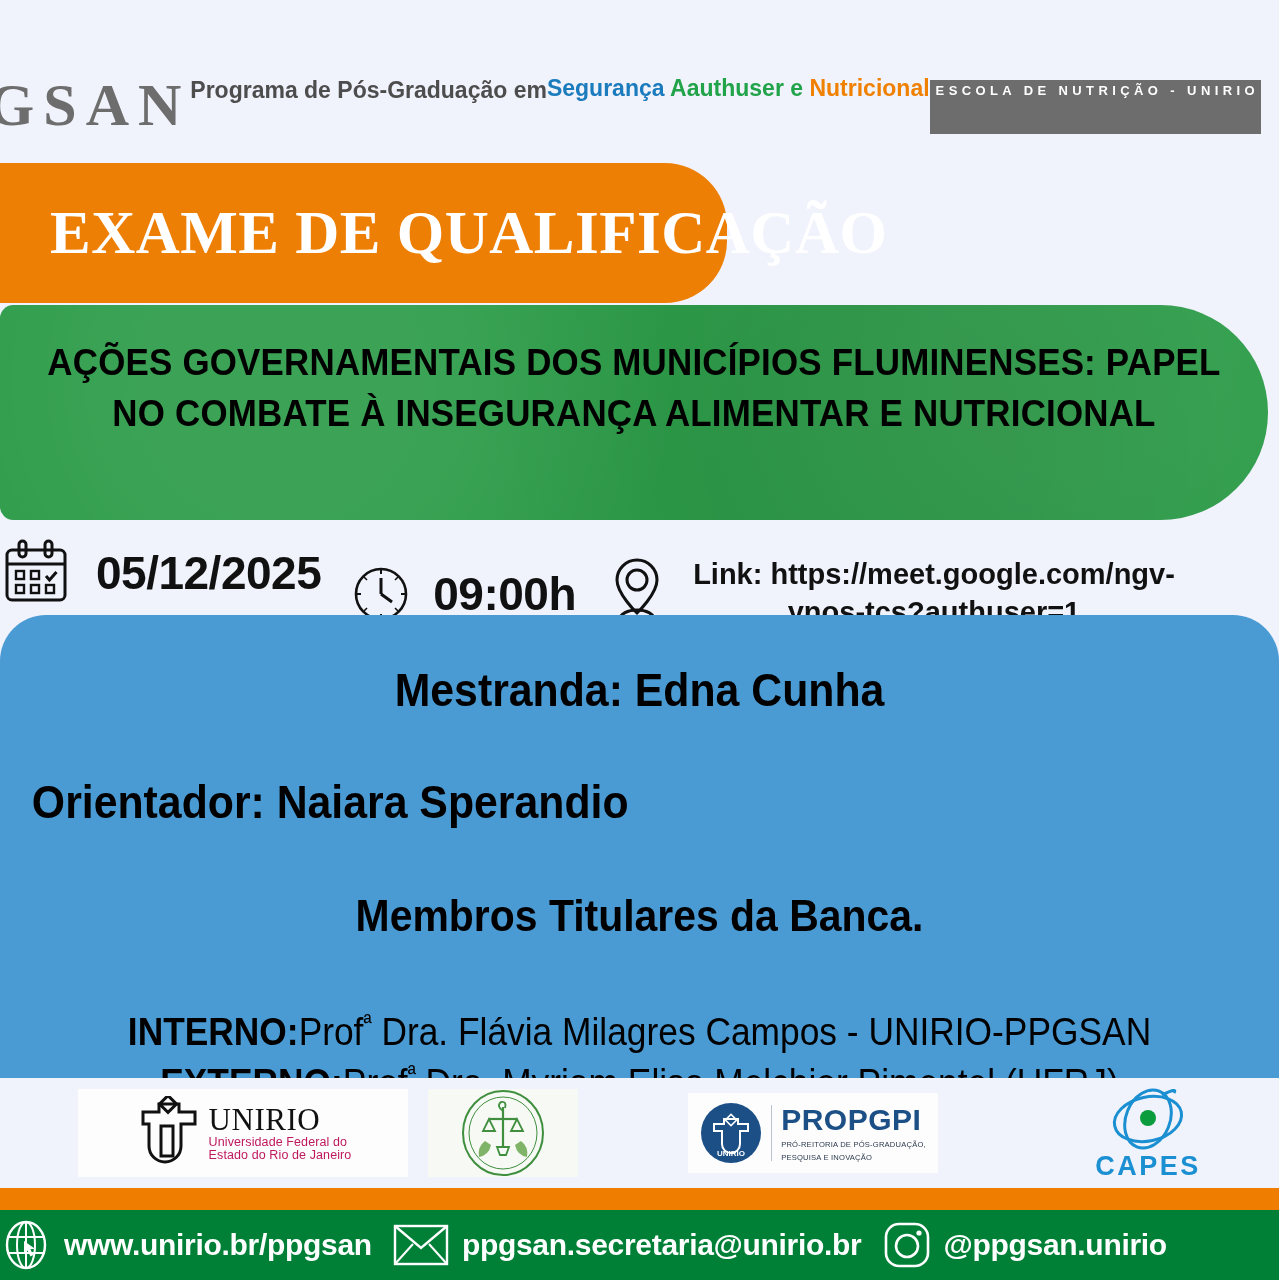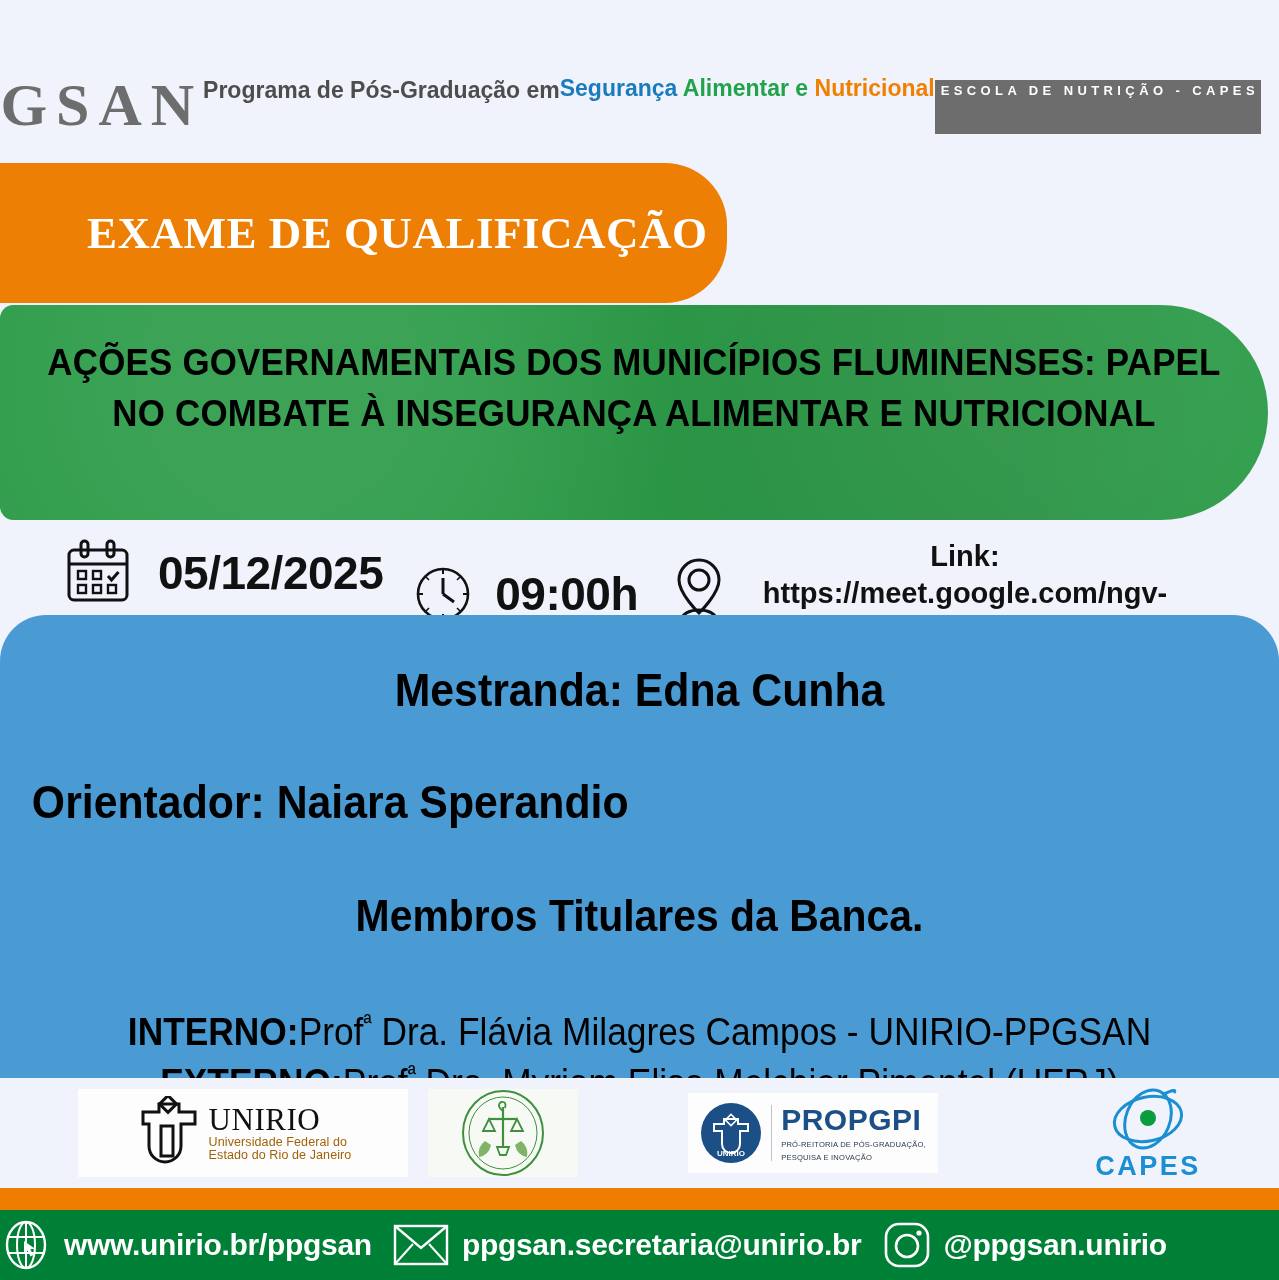--- a/index.html
+++ b/index.html
@@ -40,22 +40,22 @@
 
   
   .orange-banner {
     position: absolute; left: 0; top: 163px; width: 727px; height: 140px;
     background: #ee7f05;
     border-radius: 0 62px 62px 0;
     display: flex; align-items: center;
   }
   .orange-banner-text {
     font-family: "Liberation Serif", serif;
-    font-weight: 700; font-size: 45px; color: #ffffff;
-    letter-spacing: 0.5px; padding-left: 87px; white-space: nowrap;
+    font-weight: 700; font-size: 61px; color: #ffffff;
+    letter-spacing: 0.5px; padding-left: 50px; white-space: nowrap;
   }
 
   
   .green-block {
     position: absolute; left: 0; top: 305px; width: 1268px; height: 215px;
     background: #2d9c49;
     background-image:
       radial-gradient(circle at 22% 35%, rgba(255,255,255,0.07) 0 14%, rgba(0,0,0,0) 40%),
       radial-gradient(circle at 68% 70%, rgba(0,0,0,0.06) 0 16%, rgba(0,0,0,0) 45%),
       radial-gradient(circle at 85% 20%, rgba(255,255,255,0.05) 0 12%, rgba(0,0,0,0) 38%);
@@ -66,21 +66,21 @@
   .green-title {
     font-family: "Liberation Sans Narrow", "Liberation Sans", sans-serif;
     font-weight: 700; font-size: 36px; color: #000000;
     text-align: center; line-height: 1.42; letter-spacing: 0.2px;
     transform: scaleX(0.97); max-width: 1210px;
   }
 
   
   .info-row {
     position: absolute; left: 0; top: 528px; width: 1184px; height: 90px;
-    display: flex; align-items: center; padding-left: 62px;
+    display: flex; align-items: center; 
   }
   .info-item { display: flex; align-items: center; }
   .info-text {
     font-weight: 700; font-size: 46px; color: #111111;
     letter-spacing: -0.5px; white-space: nowrap;
   }
   .ico { flex: 0 0 auto; }
   .gap-a { margin-left: 22px; } .gap-b { margin-left: 30px; margin-top: 41px; }
   .link-block { margin-left: 16px; max-width: 540px; }
   .link-text {
@@ -128,21 +128,21 @@
   .cell-escola { width: 150px; margin-left: 20px; background: #f7f9f4; height: 88px; }
   .cell-propgpi { width: 250px; margin-left: 110px; background: #fdfdfd; height: 80px; }
   .cell-capes { width: 200px; margin-left: 110px; height: 92px; }
 
   .unirio-lockup { display: flex; align-items: center; gap: 6px; }
   .unirio-names { display: flex; flex-direction: column; line-height: 1.05; }
   .unirio-big {
     font-family: "Liberation Serif", serif; font-size: 31px;
     letter-spacing: 0.5px; color: #111; font-weight: 400;
   }
-  .unirio-small { font-size: 12.5px; color: #a16207; letter-spacing: 0.1px; }
+  .unirio-small { font-size: 12.5px; color: #be185d; letter-spacing: 0.1px; }
 
   .propgpi-lockup { display: flex; align-items: center; gap: 9px; }
   .propgpi-divider { width: 1px; height: 56px; background: #b9c3d1; }
   .propgpi-names { display: flex; flex-direction: column; }
   .propgpi-big {
     font-size: 30px; font-weight: 700; color: #1b4f86; letter-spacing: 0.5px;
   }
   .propgpi-small {
     font-size: 7.6px; font-weight: 400; color: #2b3a4d;
     letter-spacing: 0.2px; line-height: 1.3; margin-top: 3px;
@@ -196,22 +196,22 @@
       <circle cx="104" cy="63" r="6" fill="none" stroke="#9ed7c2" stroke-width="2"></circle>
       <path d="M120 46 q14 8 8 22 q-5 12 4 20" fill="none" stroke="#2a8fd0" stroke-width="2"></path>
       <path d="M110 26 q14 -4 18 4" fill="none" stroke="#21a34a" stroke-width="2"></path>
       <ellipse cx="64" cy="136" rx="8" ry="5" fill="#f08000"></ellipse>
       <circle cx="76" cy="136" r="3.4" fill="#1a7bbd"></circle>
       <path d="M104 128 q10 -6 14 -14" fill="none" stroke="#f08000" stroke-width="2"></path>
     </svg>
     <div class="logo-text">
       <div class="ppgsan-word">PPGSAN</div>
       <div class="ppgsan-sub1">Programa de Pós-Graduação em</div>
-      <div class="ppgsan-sub2"><span class="c-blue">Segurança </span><span class="c-green">A</span><span class="c-green">limentar e </span><span class="c-orange">N</span><span class="c-orange">utricional</span></div>
-      <div class="escola-bar">ESCOLA DE NUTRIÇÃO - CAPES</div>
+      <div class="ppgsan-sub2"><span class="c-blue">Segurança </span><span class="c-green">A</span><span class="c-green">authuser e </span><span class="c-orange">N</span><span class="c-orange">utricional</span></div>
+      <div class="escola-bar">ESCOLA DE NUTRIÇÃO - UNIRIO</div>
     </div>
   </div>
 
   <div class="orange-banner">
     <div class="orange-banner-text">EXAME DE QUALIFICAÇÃO</div>
   </div>
 
   <div class="green-block">
     <div class="green-title">AÇÕES GOVERNAMENTAIS DOS MUNICÍPIOS FLUMINENSES: PAPEL NO COMBATE À INSEGURANÇA ALIMENTAR E NUTRICIONAL</div>
   </div>

